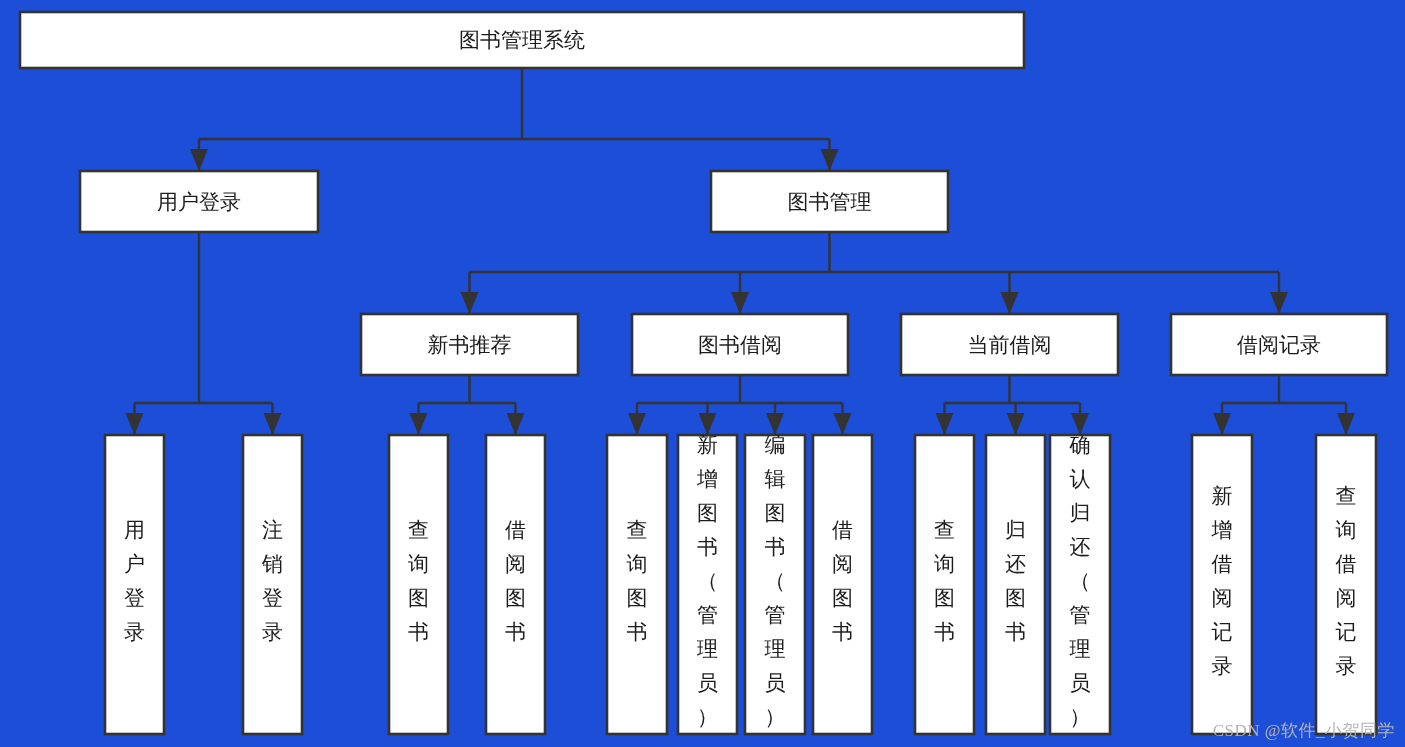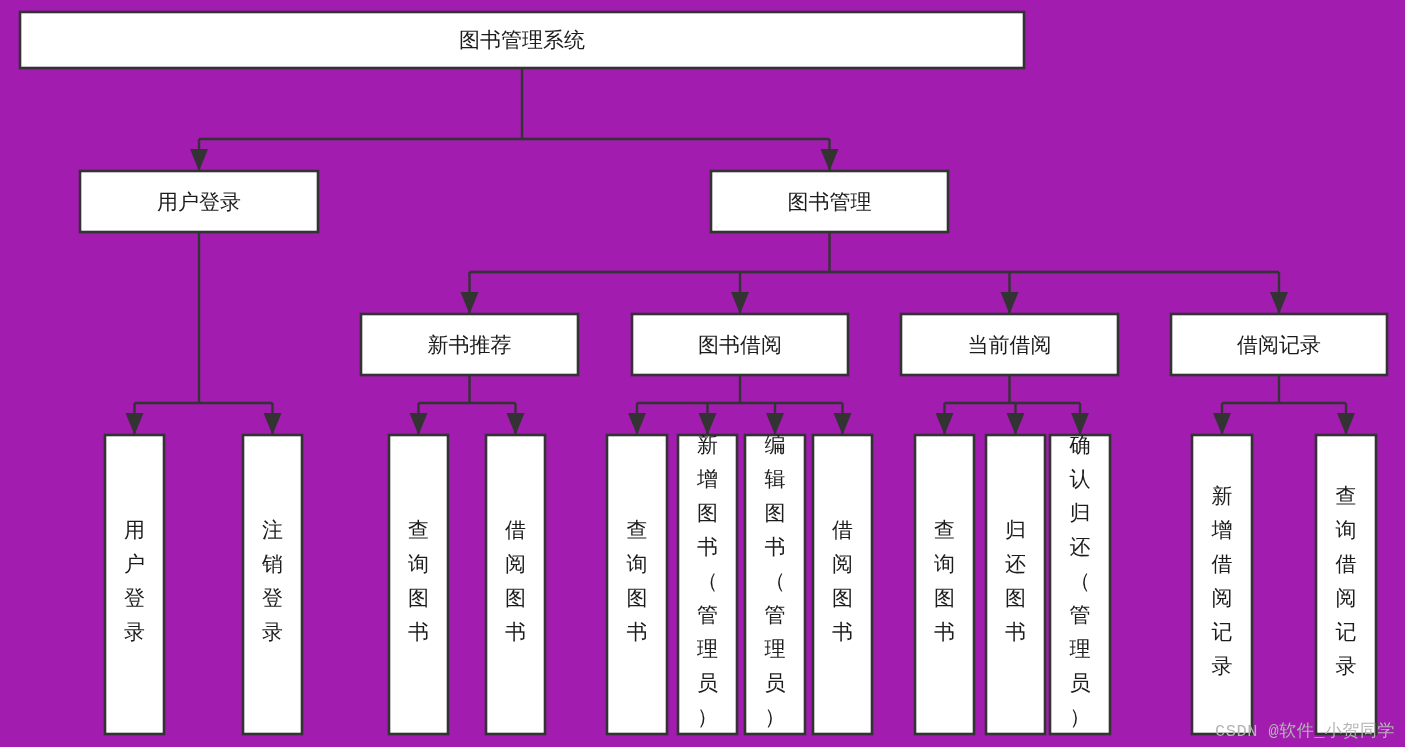--- a/index.html
+++ b/index.html
@@ -10,21 +10,21 @@
   body {
     width: 1405px;
     height: 747px;
     overflow: hidden;
     font-family: "DejaVu Sans", "Liberation Sans", sans-serif;
   }
   #diagram-root {
     position: relative;
     width: 1405px;
     height: 747px;
-    background: #a21caf;
+    background: #1d4ed8;
   }
   svg#flowchart {
     position: absolute;
     left: 0;
     top: 0;
     width: 1405px;
     height: 747px;
   }
   .node-box {
     fill: #ffffff;
@@ -50,21 +50,21 @@
     fill: none;
   }
   .arrow-head {
     fill: #333333;
     stroke: none;
   }
   .watermark {
     position: absolute;
     right: 10px;
     bottom: 5px;
-    font-family: Liberation Mono, monospace;
+    font-family: Liberation Serif, serif;
     font-size: 17px;
     color: #b4b4b4;
     letter-spacing: 0.5px;
     white-space: nowrap;
     user-select: none;
   }
 </style>
 </head>
 <body>
 

